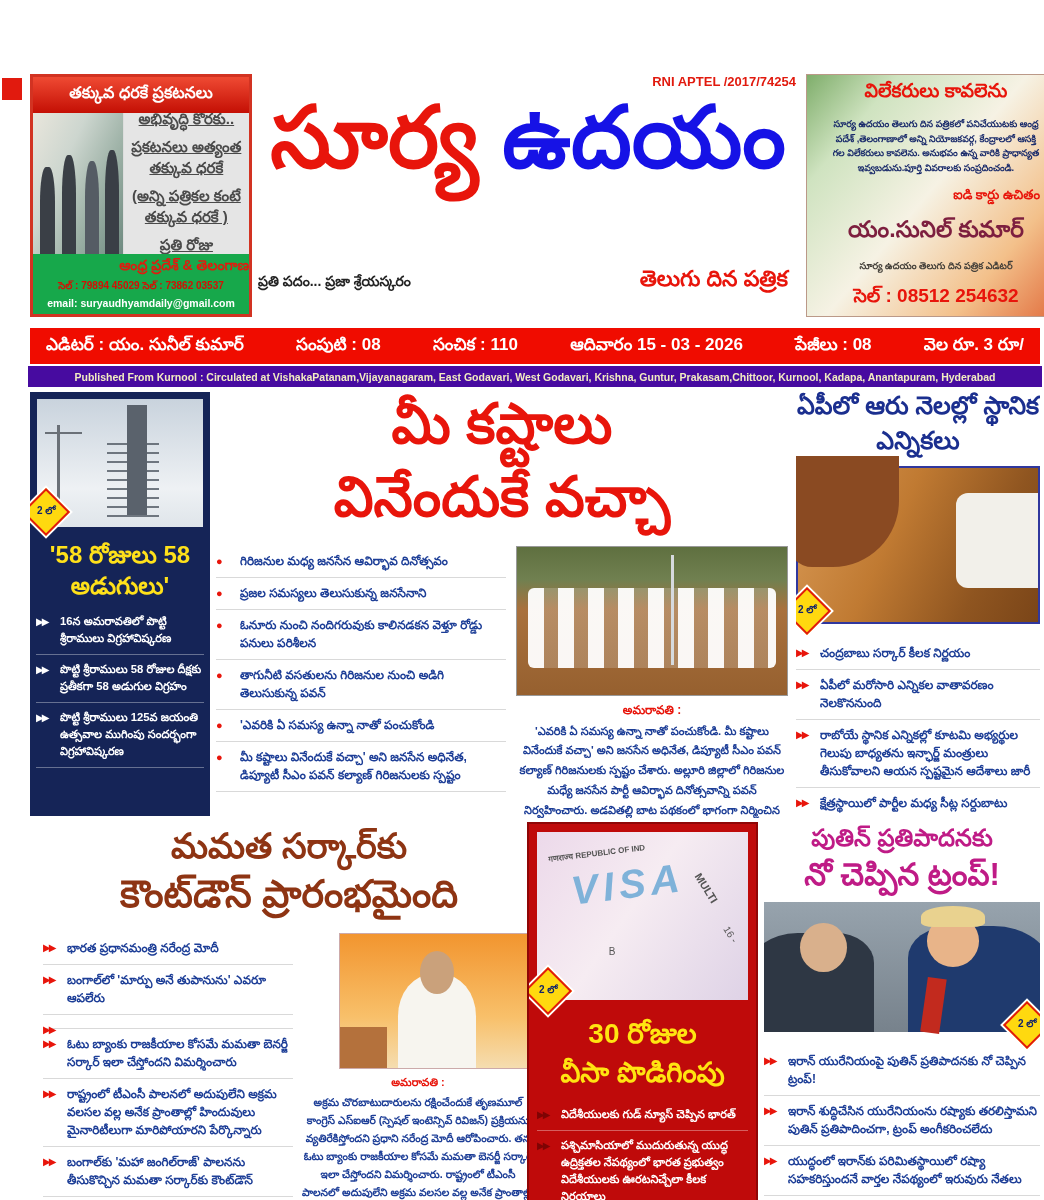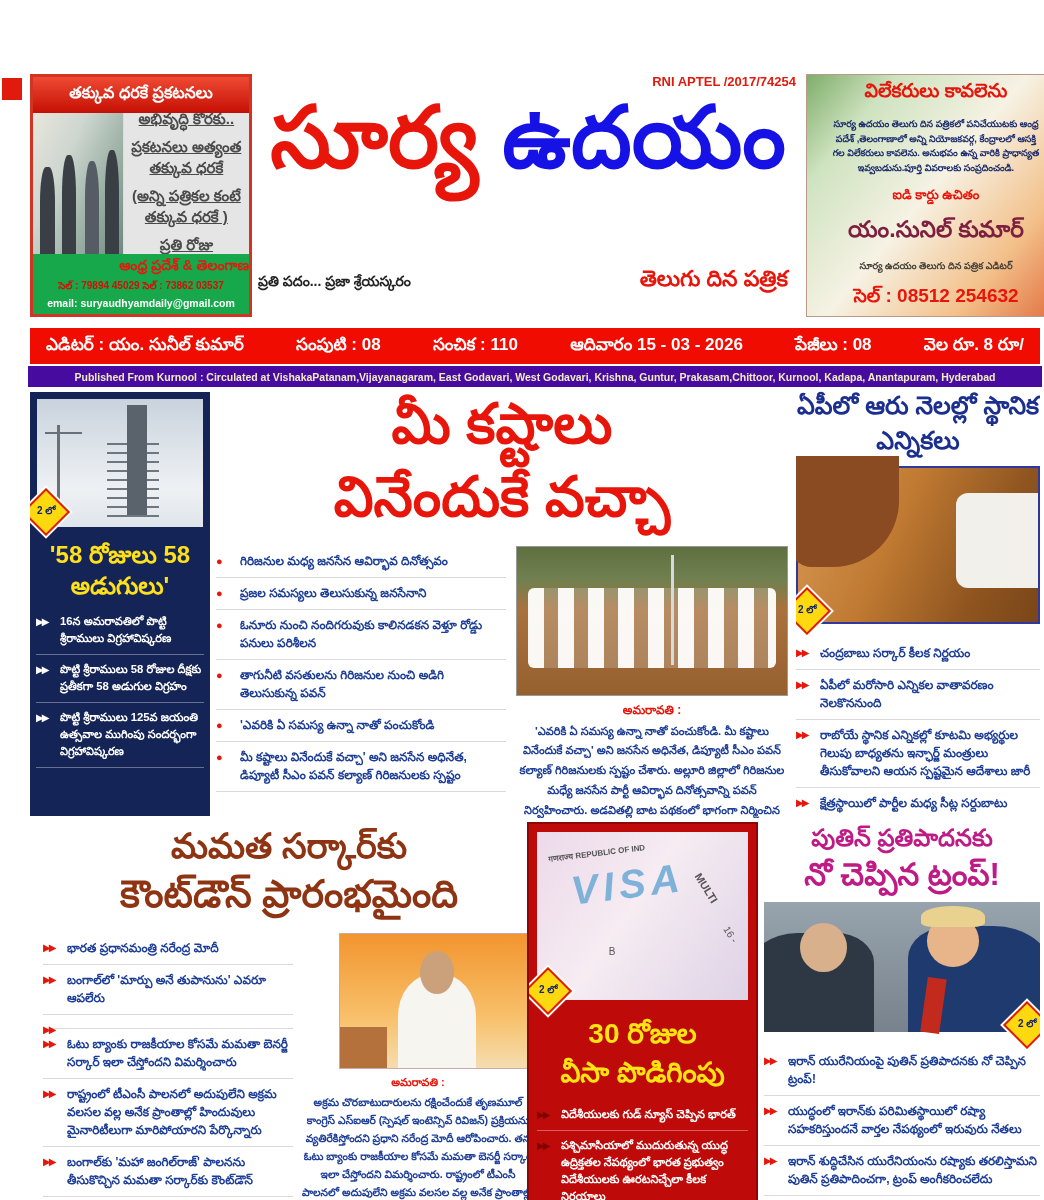--- a/index.html
+++ b/index.html
@@ -26,21 +26,21 @@
   .mh-title { position:absolute; top:16px; left:0; right:0; text-align:center; font-weight:bold; font-size:86px; line-height:1.1; white-space:nowrap; }
   .t-red { color:#e8150b; } .t-blue { color:#1612e6; }
   .mh-slogan { position:absolute; bottom:24px; left:2px; font-size:14px; font-weight:bold; color:#222; }
   .mh-subtitle { position:absolute; bottom:20px; right:12px; color:#e8150b; font-weight:bold; font-size:22px; }
 
   
   .right-ad { position:absolute; left:806px; top:74px; width:260px; height:243px; border:1px solid #b98; padding:5px 25px; text-align:center; display:flex; flex-direction:column; justify-content:space-between; overflow:hidden;
     background:linear-gradient(130deg,#7fae6b 0%,#cfe3c0 20%,#f6f2e4 48%,#f3c08a 76%,#e06a3a 100%); }
   .ra-header { color:#e8150b; font-weight:bold; font-size:19px; }
   .ra-body { color:#1a2b6b; font-weight:bold; font-size:9.3px; line-height:1.55; }
-  .ra-free { color:#e8150b; font-weight:bold; font-size:13px; }
+  .ra-free { color:#e8150b; font-weight:bold; font-size:13px;text-align:right; }
   .ra-name { color:#7d1f3f; font-weight:bold; font-size:23px; }
   .ra-title { color:#44403a; font-weight:bold; font-size:9.5px; }
   .ra-phone { color:#e8150b; font-weight:bold; font-size:19px; }
 
   
   .infobar { position:absolute; left:30px; top:328px; width:1010px; height:36px; background:#f00c00; color:#fff; display:flex; align-items:center; justify-content:space-between; padding:0 16px; font-weight:bold; font-size:17px; overflow:hidden; white-space:nowrap; }
   .publishbar { position:absolute; left:28px; top:366px; width:1014px; height:21px; background:#470ba0; color:#f3edc2; font-weight:bold; font-size:10.5px; display:flex; align-items:center; justify-content:center; white-space:nowrap; overflow:hidden; }
 
   
   ul.bullets { list-style:none; }
@@ -177,21 +177,21 @@
     <div class="ra-phone">సెల్ : 08512 254632</div>
   </div>
 
   <div class="infobar">
 
   <span class="seg">ఎడిటర్ : యం. సునీల్ కుమార్</span>
       <span class="seg">సంపుటి : 08</span>
       <span class="seg">సంచిక : 110</span>
       <span class="seg">ఆదివారం  15 - 03 - 2026</span>
       <span class="seg">పేజీలు : 08</span>
-      <span class="seg">వెల రూ. 8 రూ/</span>
+      <span class="seg">వెల రూ. 3 రూ/</span>
     </div>
 
   <div class="publishbar">Published From Kurnool : Circulated at VishakaPatanam,Vijayanagaram, East Godavari, West Godavari, Krishna, Guntur, Prakasam,Chittoor, Kurnool, Kadapa, Anantapuram, Hyderabad</div>
 
   <div class="sidebar">
     <div class="sb-photo">
       <div class="sb-pole"></div>
       <div class="sb-cross"></div>
       <div class="sb-tower"></div>
       <div class="sb-scaffold"></div>
@@ -316,18 +316,18 @@
       <div class="pt-thead"></div>
       <div class="pt-thair"></div>
       <div class="pt-ttie"></div>
       <div class="badge tp-badge">
           <span>2 లో</span>
         </div>
     </div>
     <ul class="bullets">
 
     <li class="t-bluetxt"><span class="mark arr c-red"></span><span>ఇరాన్ యురేనియంపై పుతిన్ ప్రతిపాదనకు నో చెప్పిన ట్రంప్!</span></li>
+        <li class="t-bluetxt"><span class="mark arr c-red"></span><span>ఇరాన్ శుద్ధిచేసిన యురేనియంను రష్యాకు తరలిస్తామని పుతిన్ ప్రతిపాదించగా, ట్రంప్ అంగీకరించలేదు</span></li>
         <li class="t-bluetxt"><span class="mark arr c-red"></span><span>యుద్ధంలో ఇరాన్‌కు పరిమితస్థాయిలో రష్యా సహకరిస్తుందనే వార్తల నేపథ్యంలో ఇరువురు నేతలు</span></li>
-        <li class="t-bluetxt"><span class="mark arr c-red"></span><span>ఇరాన్ శుద్ధిచేసిన యురేనియంను రష్యాకు తరలిస్తామని పుతిన్ ప్రతిపాదించగా, ట్రంప్ అంగీకరించలేదు</span></li>
       </ul>
   </div>
 
 </div>
 
 </body></html>

